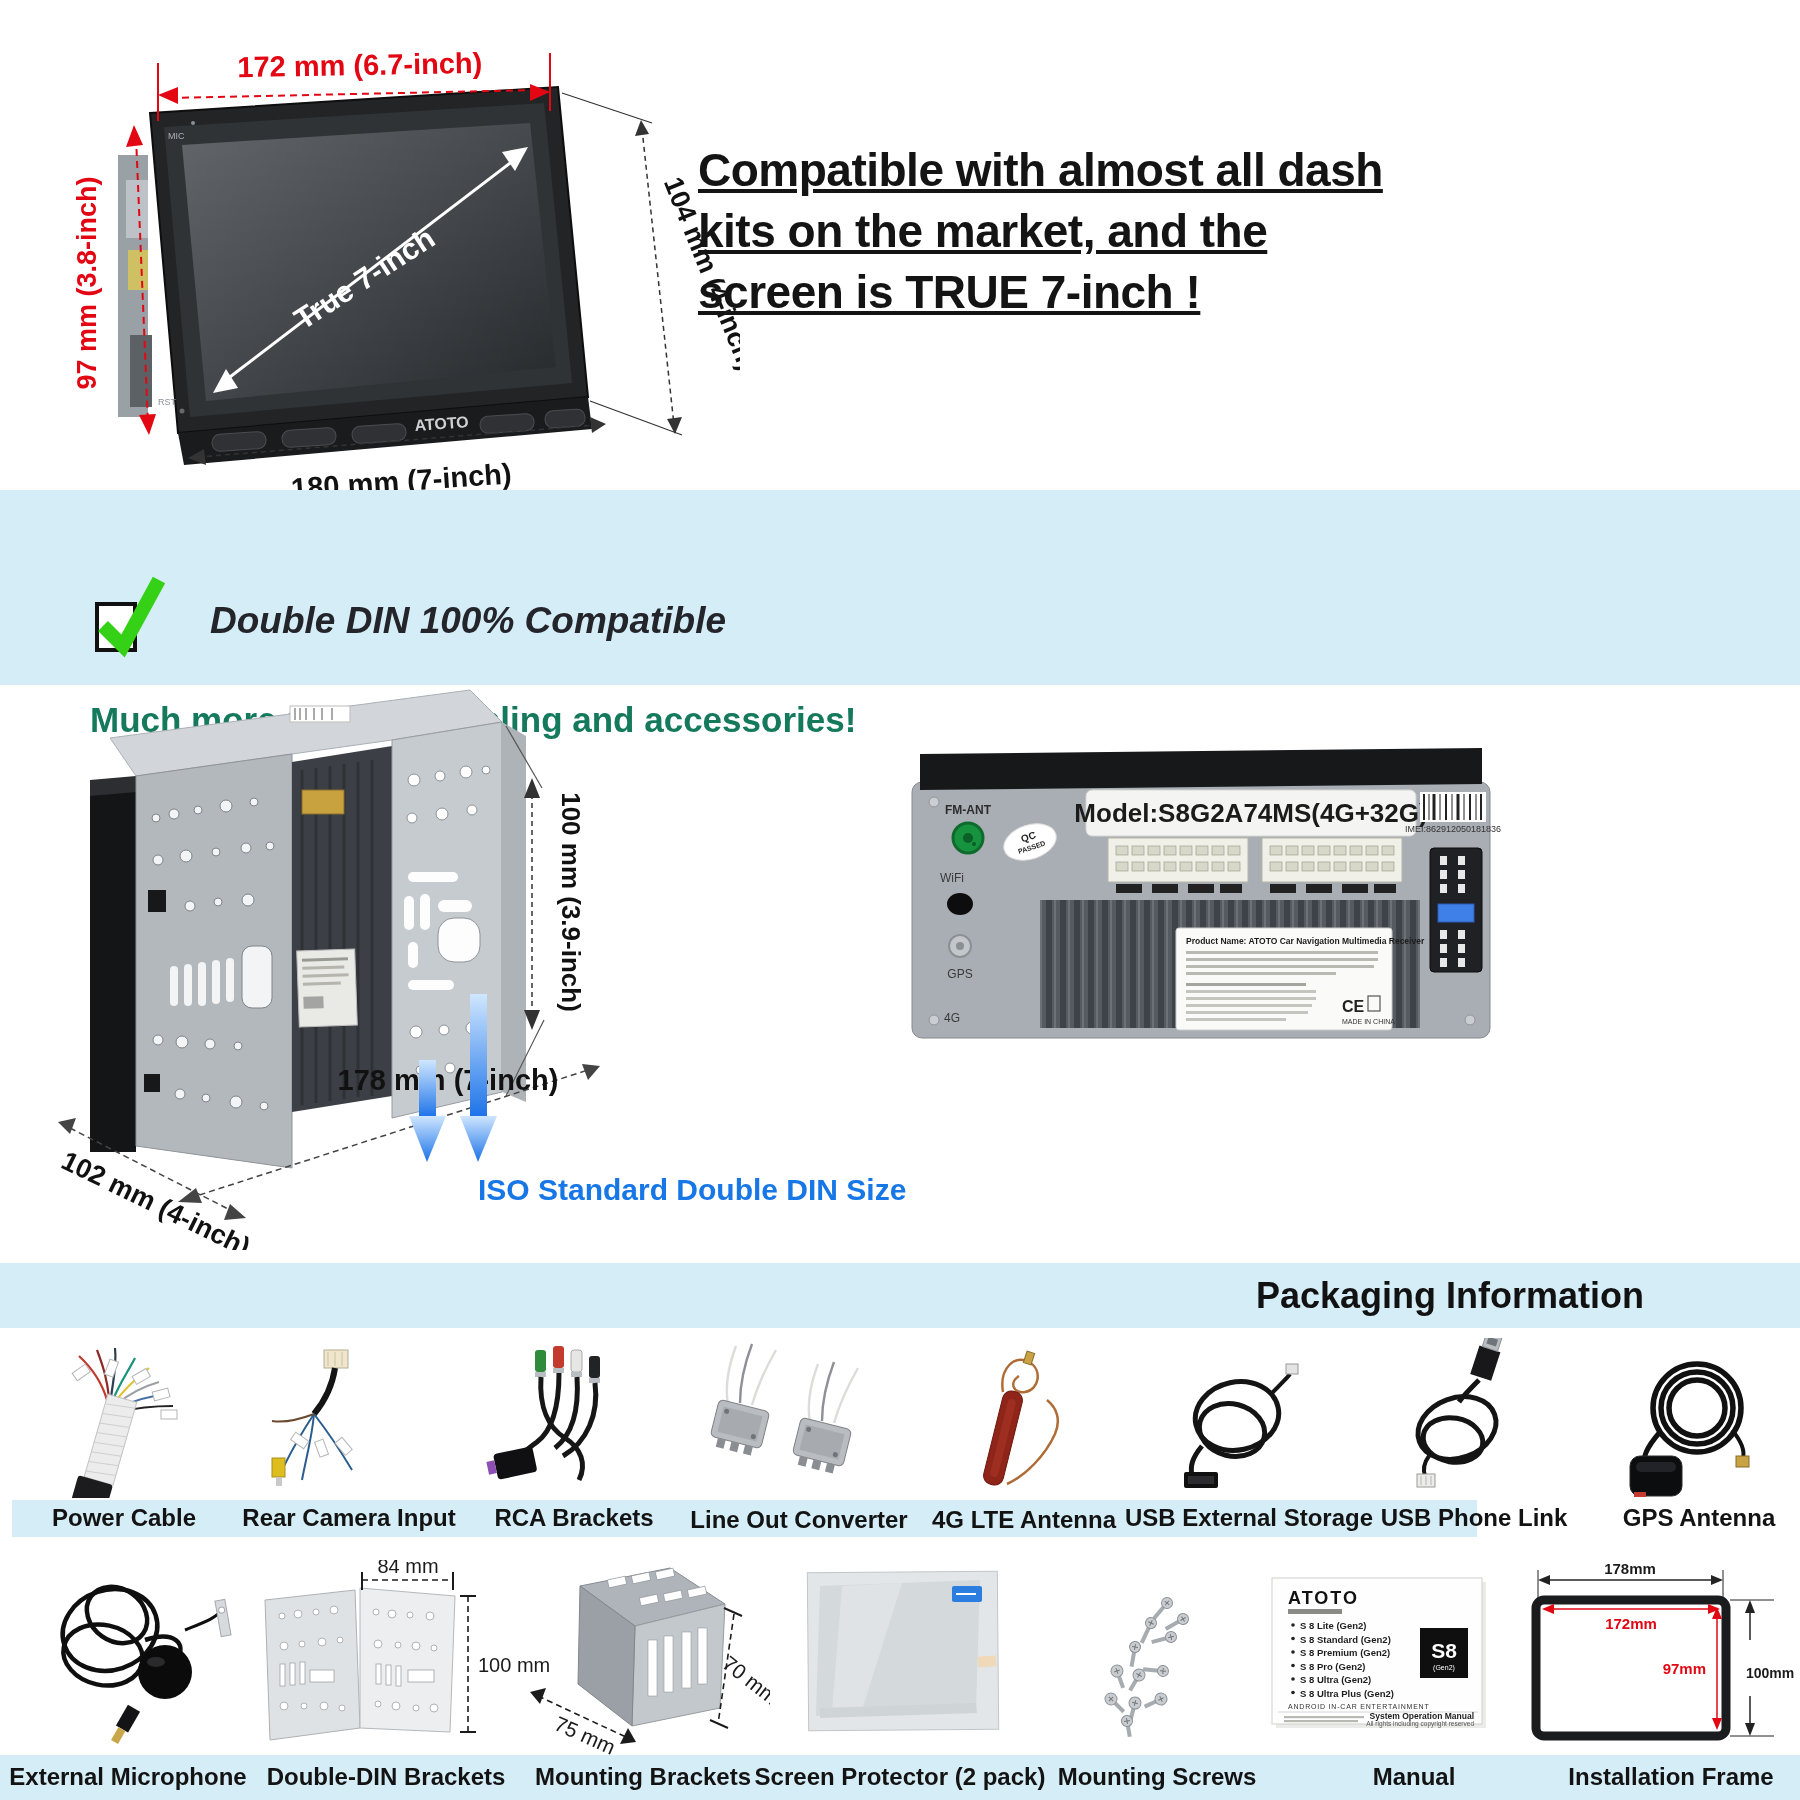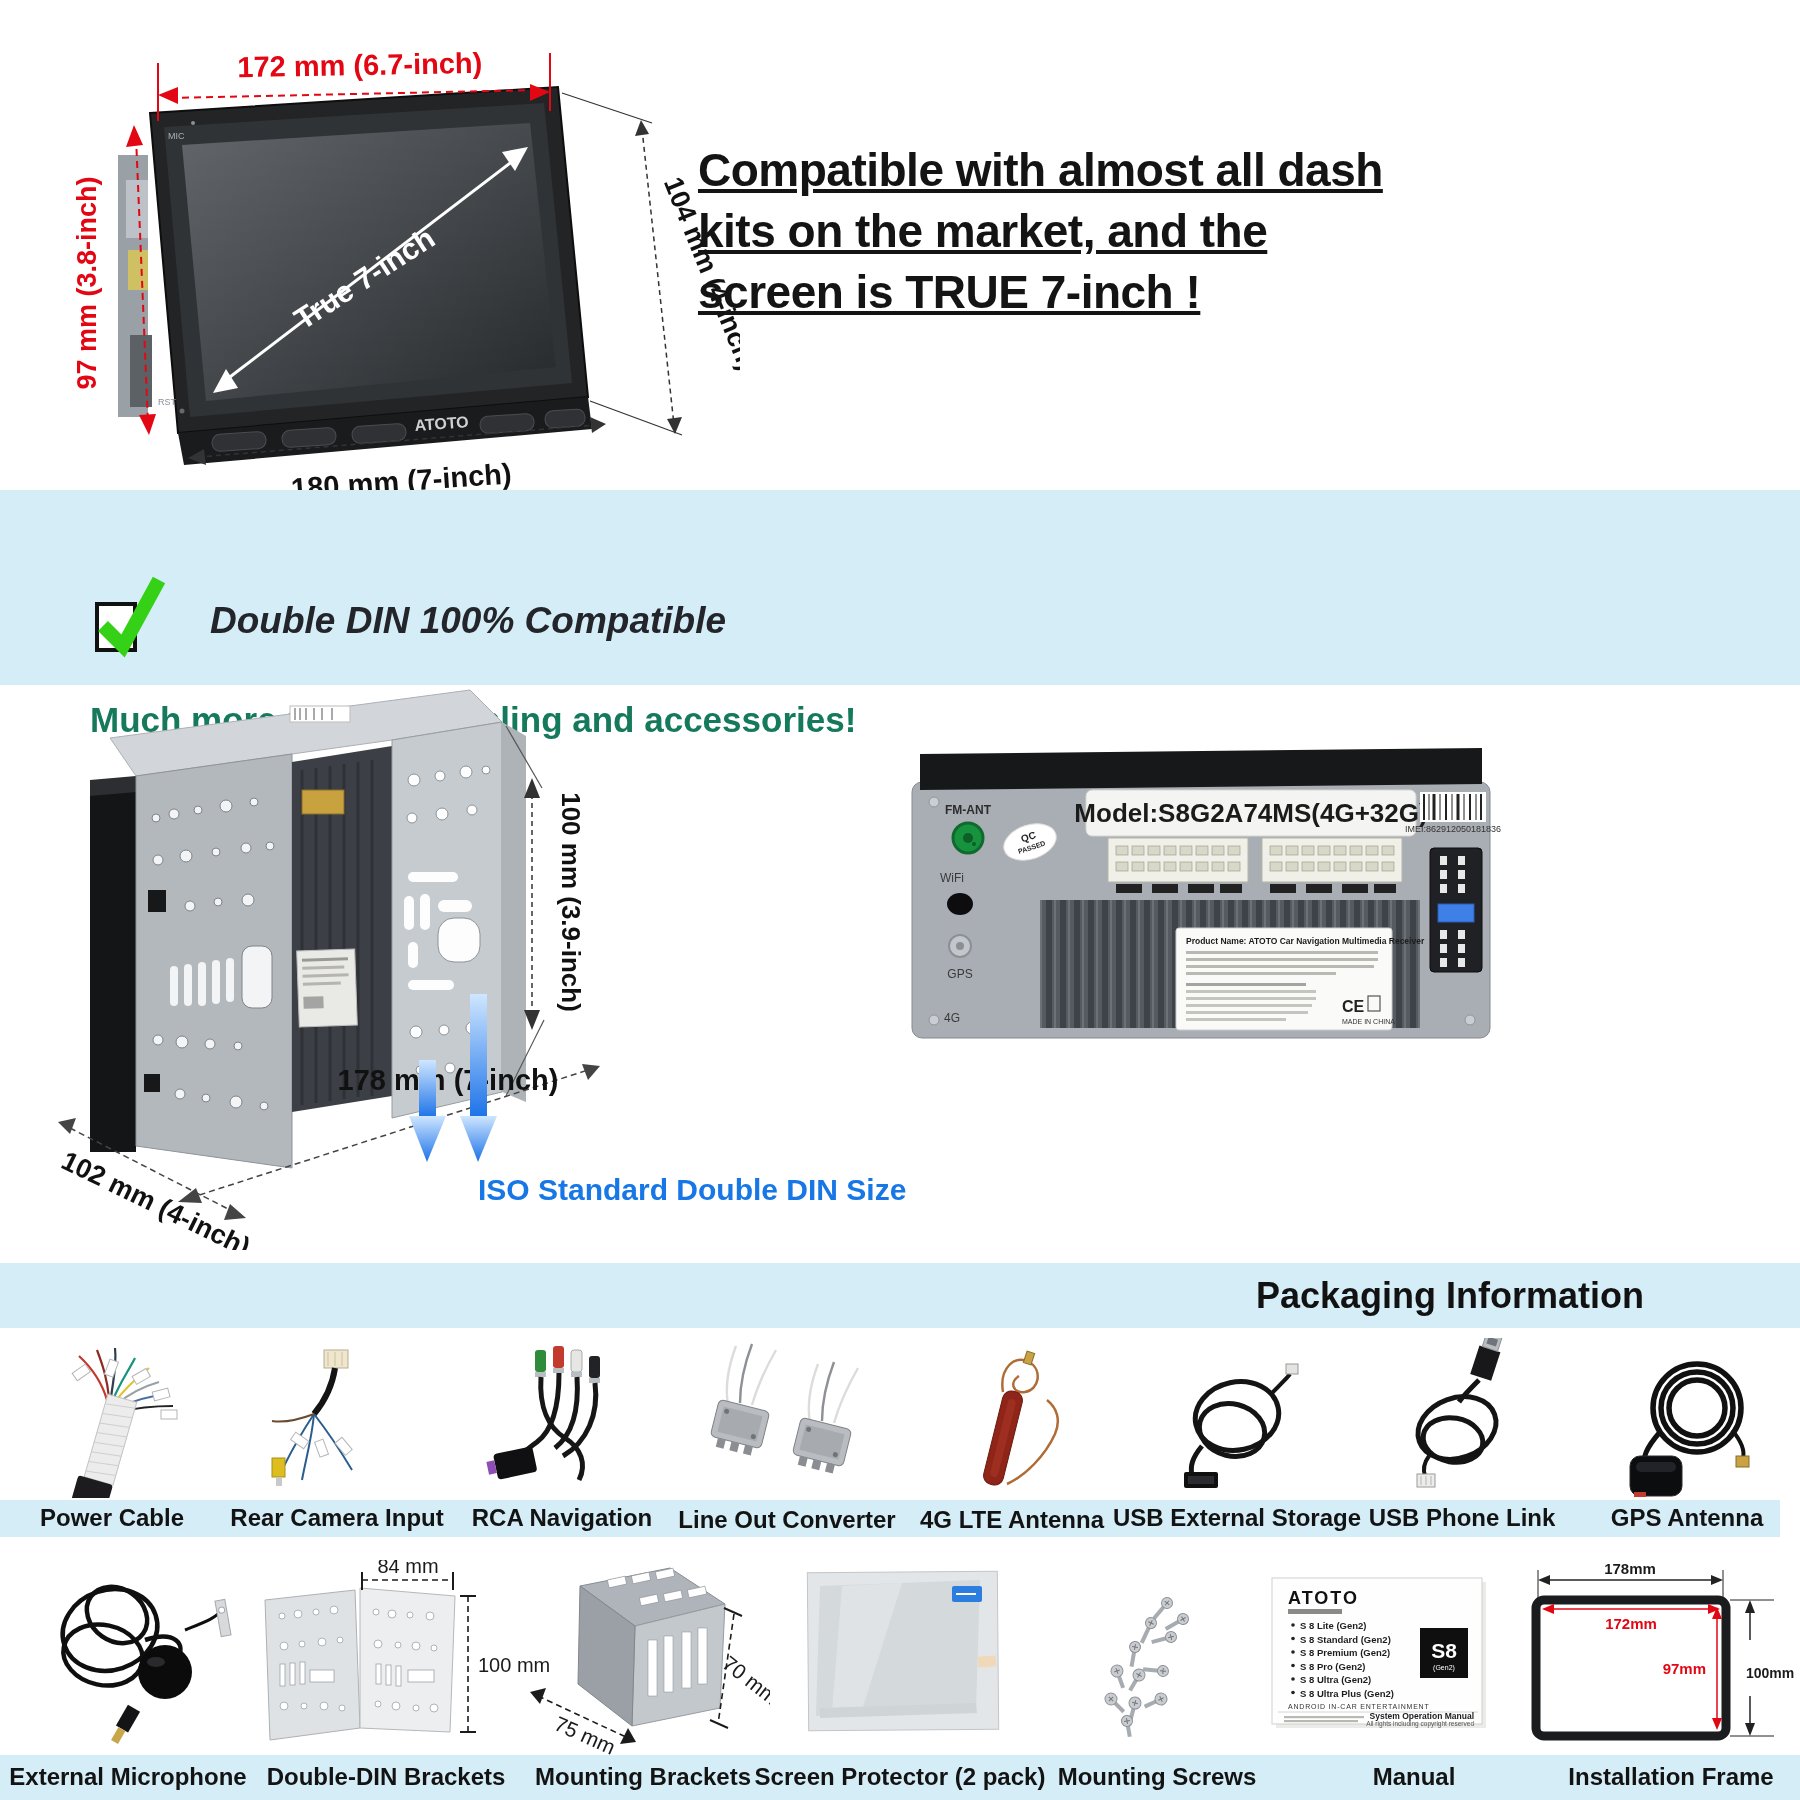--- a/index.html
+++ b/index.html
@@ -531,24 +531,24 @@
     <circle cx="115" cy="70" r="36" stroke="#111" stroke-width="5.5" fill="none"></circle>
     <circle cx="115" cy="70" r="28" stroke="#111" stroke-width="5.5" fill="none"></circle>
     <path d="M78,94 C64,110 60,120 63,130" stroke="#111" stroke-width="5" fill="none"></path>
     <path d="M150,92 C160,104 163,112 161,120" stroke="#111" stroke-width="4" fill="none"></path>
     <rect x="48" y="118" width="52" height="40" rx="10" fill="#0c0d0f" stroke="#2c2d30"></rect>
     <rect x="54" y="124" width="40" height="10" rx="5" fill="#222328"></rect>
     <rect x="52" y="154" width="12" height="5" fill="#c23b2e"></rect>
     <rect x="154" y="118" width="13" height="11" fill="#c9a243" stroke="#8a6d2c"></rect>
   </svg>
 
-  <div class="abs band" style="left:0;top:1500px;width:1780px;height:37px">
+  <div class="abs band" style="left:12px;top:1500px;width:1465px;height:37px">
     <span class="plabel" style="left:112px;top:4px">Power Cable</span>
     <span class="plabel" style="left:337px;top:4px">Rear Camera Input</span>
-    <span class="plabel" style="left:562px;top:4px">RCA Navigation</span>
+    <span class="plabel" style="left:562px;top:4px">RCA Brackets</span>
     <span class="plabel" style="left:787px;top:6px">Line Out Converter</span>
     <span class="plabel" style="left:1012px;top:6px">4G LTE Antenna</span>
     <span class="plabel" style="left:1237px;top:4px">USB External Storage</span>
     <span class="plabel" style="left:1462px;top:4px">USB Phone Link</span>
     <span class="plabel" style="left:1687px;top:4px">GPS Antenna</span>
   </div>
 
   <svg class="abs" style="left:25px;top:1560px" width="220" height="190" viewBox="0 0 220 190">
     <ellipse cx="85" cy="70" rx="48" ry="40" stroke="#0f0f10" stroke-width="4.5" fill="none" transform="rotate(-18 85 70)"></ellipse>
     <ellipse cx="78" cy="95" rx="40" ry="30" stroke="#0f0f10" stroke-width="4.5" fill="none" transform="rotate(12 78 95)"></ellipse>

